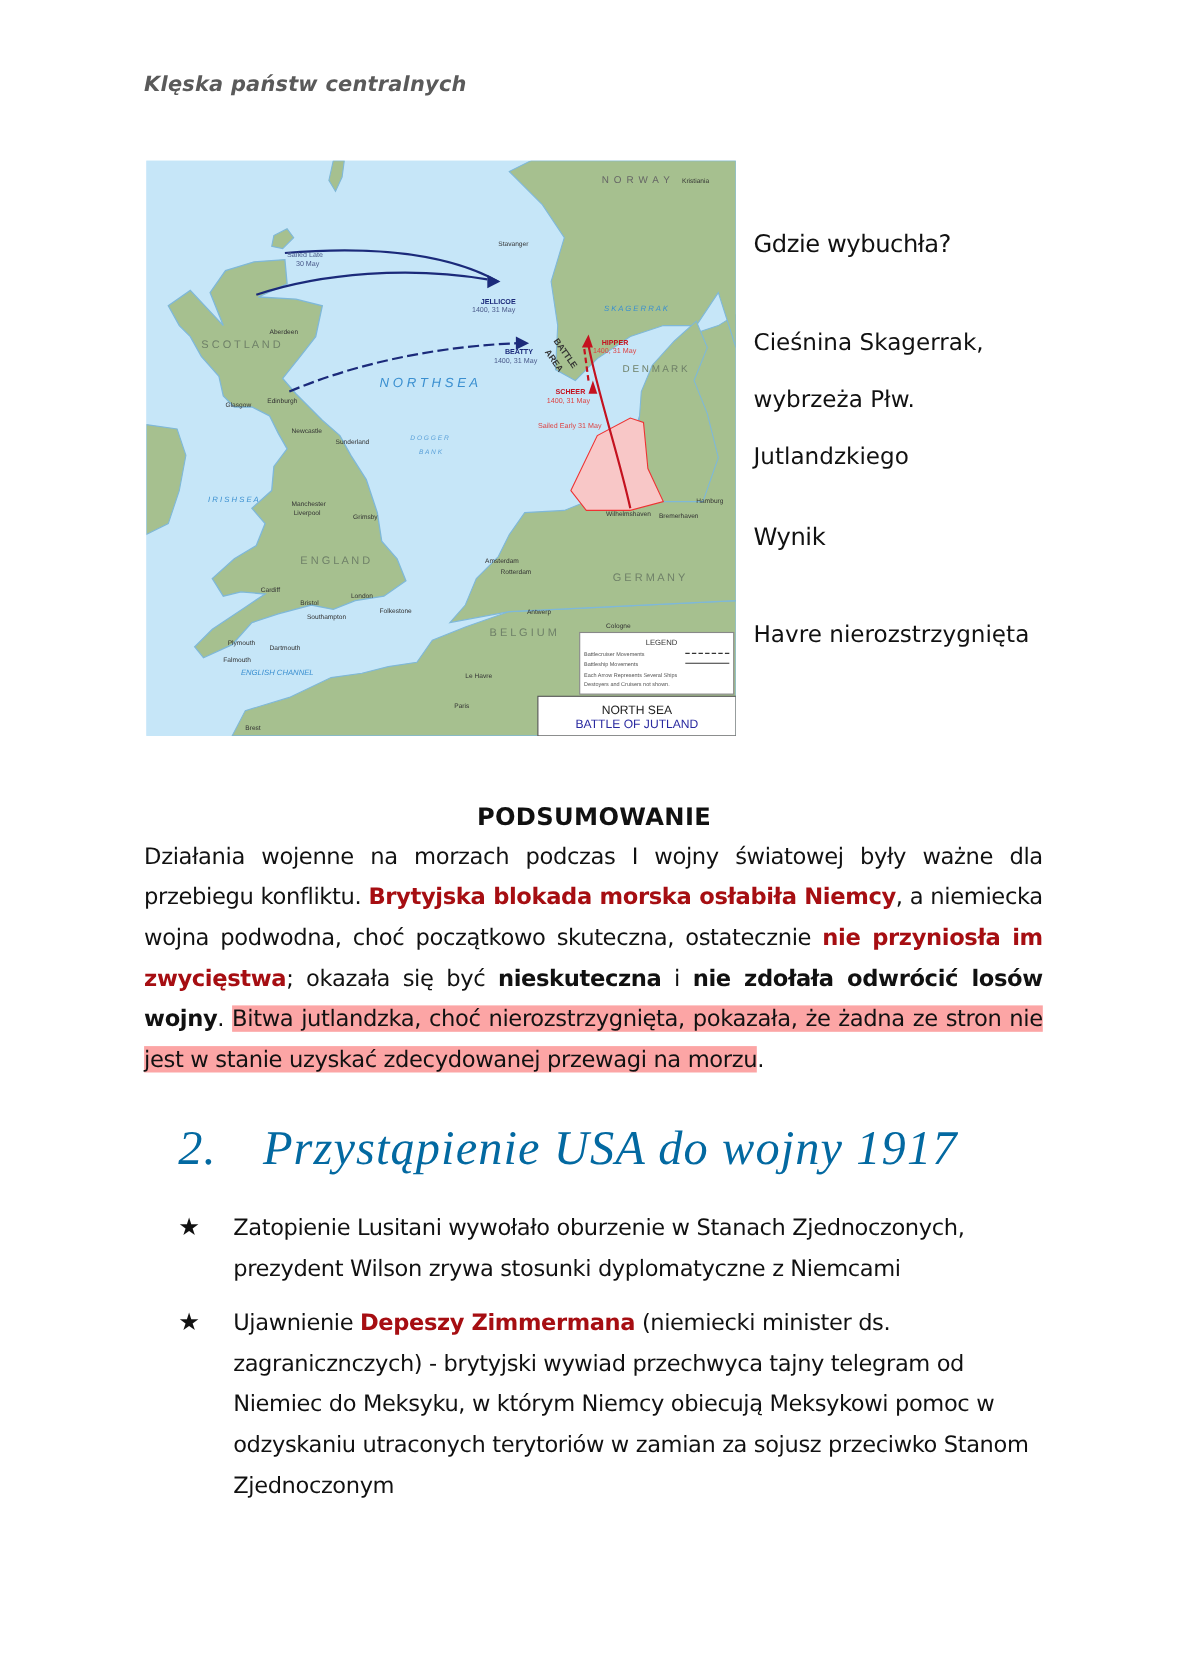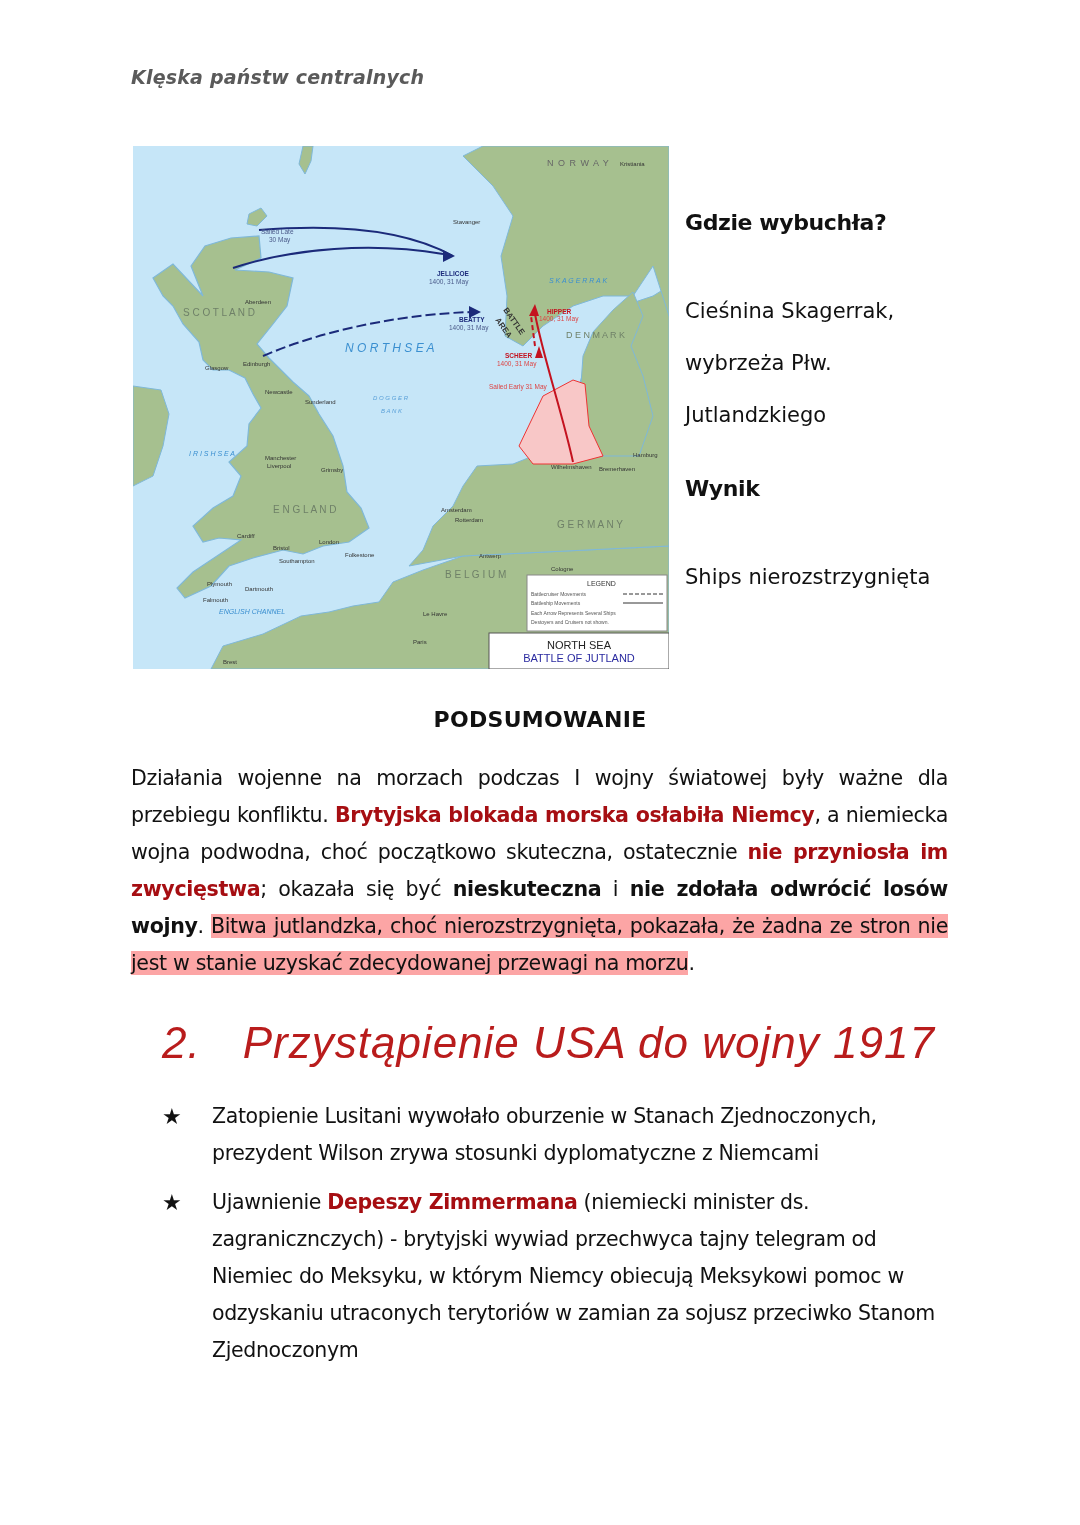--- a/index.html
+++ b/index.html
@@ -3,29 +3,29 @@
 <meta charset="utf-8">
 <style>
   html, body { margin: 0; padding: 0; background: #ffffff; }
   body { width: 1080px; height: 1525px; position: relative; overflow: hidden;
          font-family: "DejaVu Sans", sans-serif; color: #111; }
   .header-title { position: absolute; left: 131px; top: 66px; font-size: 19px; color: #5a5a5a;
                   font-family: "DejaVu Sans", sans-serif; font-weight: bold; font-style: italic; letter-spacing: 0.2px; }
   .map { position: absolute; left: 133px; top: 146px; width: 536px; height: 523px; overflow: hidden; background: #c6e6f8; }
   .map svg { display: block; }
   .side { position: absolute; left: 685px; top: 205px; width: 290px; font-size: 21px; line-height: 36px; color: #111; }
-  .side .q { font-weight: bold; font-size: 22px; letter-spacing: -0.4px; }
+  .side .q { font-weight: normal; font-size: 22px; letter-spacing: -0.4px; }
   .side .a { margin-top: 16px; }
-  .summary-title { position: absolute; left: 0; width: 1080px; top: 707px; text-align: center; font-weight: bold; font-size: 22px; letter-spacing: 0.3px; }
+  .summary-title { position: absolute; left: 0; width: 1080px; top: 731px; text-align: center; font-weight: bold; font-size: 22px; letter-spacing: 0.3px; }
   .summary { position: absolute; left: 131px; top: 760px; width: 817px; font-size: 20.6px; line-height: 37px; text-align: justify; letter-spacing: -0.35px; }
   .red { color: #a60e12; font-weight: bold; text-align: right; }
   .b { font-weight: bold; }
   .hl { background: #fca5a5; }
-  .section-heading { position: absolute; left: 162px; top: 1018px; font-family: Liberation Sans, sans-serif; font-style: italic;
-                     font-size: 44px; color: #b91c1c; letter-spacing: 1px; }
+  .section-heading { position: absolute; left: 162px; top: 1018px; font-family: Liberation Serif, serif; font-style: italic;
+                     font-size: 44px; color: #0369a1; letter-spacing: 1px; }
   .section-heading .num { margin-right: 42px; }
   .bullets { position: absolute; left: 162px; top: 1098px; width: 780px; font-size: 20.5px; line-height: 37px; letter-spacing: -0.35px; }
   .bullet { display: flex; margin-bottom: 12px; }
   .bullet .star { width: 34px; flex: none; font-size: 22px; }
   .bullet .txt { flex: 1; margin-left: 16px; }
 </style>
 </head>
 <body>
 
 <div class="header-title">Klęska państw centralnych</div>
@@ -134,21 +134,21 @@
 
 <div class="side">
   <div class="q">Gdzie wybuchła?</div>
   <div style="height:36px"></div>
   <div class="a">Cieśnina Skagerrak,</div>
   <div class="a">wybrzeża Płw.</div>
   <div class="a">Jutlandzkiego</div>
   <div style="height:38px"></div>
   <div class="q">Wynik</div>
   <div style="height:36px"></div>
-  <div class="a">Ships nierozstrzygnięta</div>
+  <div class="a">Havre nierozstrzygnięta</div>
 </div>
 
 <div class="summary-title">PODSUMOWANIE</div>
 
 <div class="summary"><span>Działania wojenne na morzach podczas I wojny światowej były ważne dla przebiegu konfliktu. </span><span class="red">Brytyjska blokada morska osłabiła Niemcy</span><span>, a niemiecka wojna podwodna, choć początkowo skuteczna, ostatecznie </span><span class="red">nie przyniosła im zwycięstwa</span><span>; okazała się być </span><span class="b">nieskuteczna</span><span> i </span><span class="b">nie zdołała odwrócić losów wojny</span><span>. </span><span class="hl">Bitwa jutlandzka, choć nierozstrzygnięta, pokazała, że żadna ze stron nie jest w stanie uzyskać zdecydowanej przewagi na morzu</span><span>.</span></div>
 
 <div class="section-heading">
   <span class="num">2.</span><span>Przystąpienie USA do wojny 1917</span>
 </div>
 

